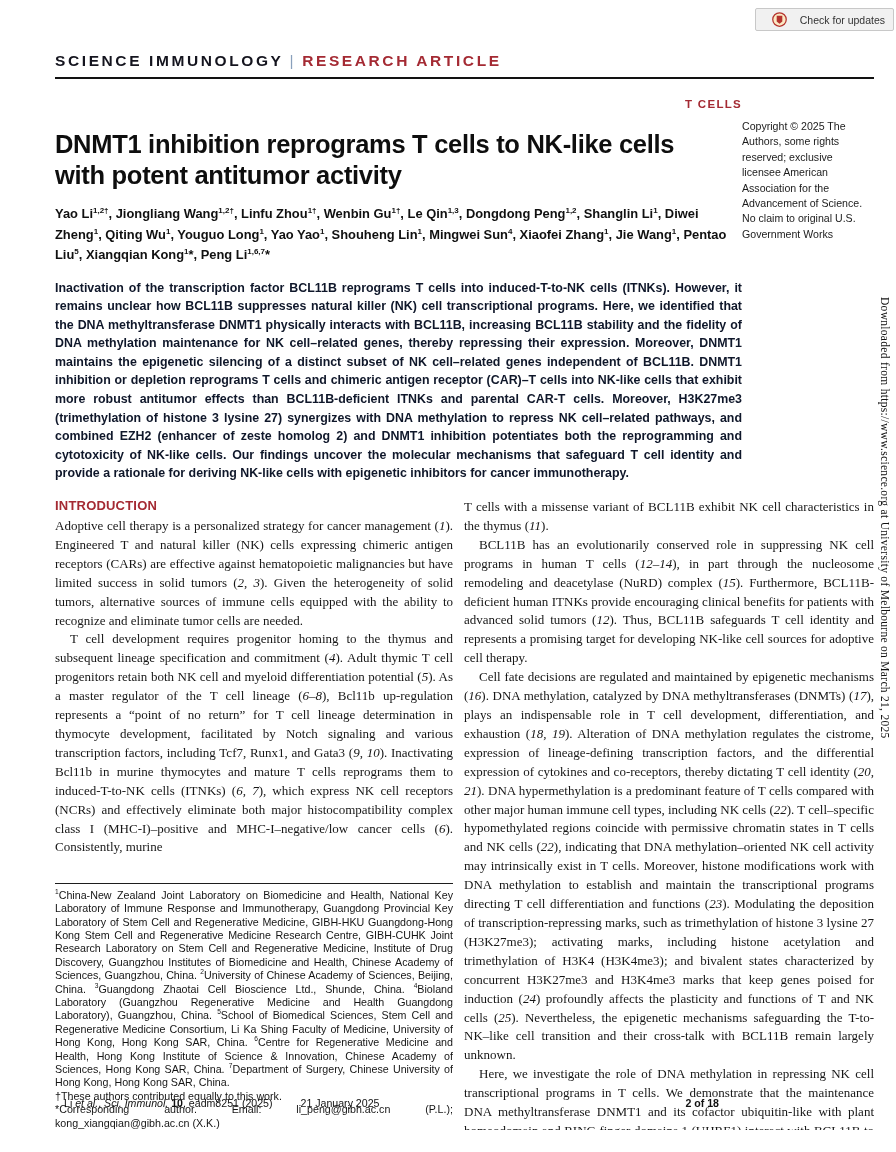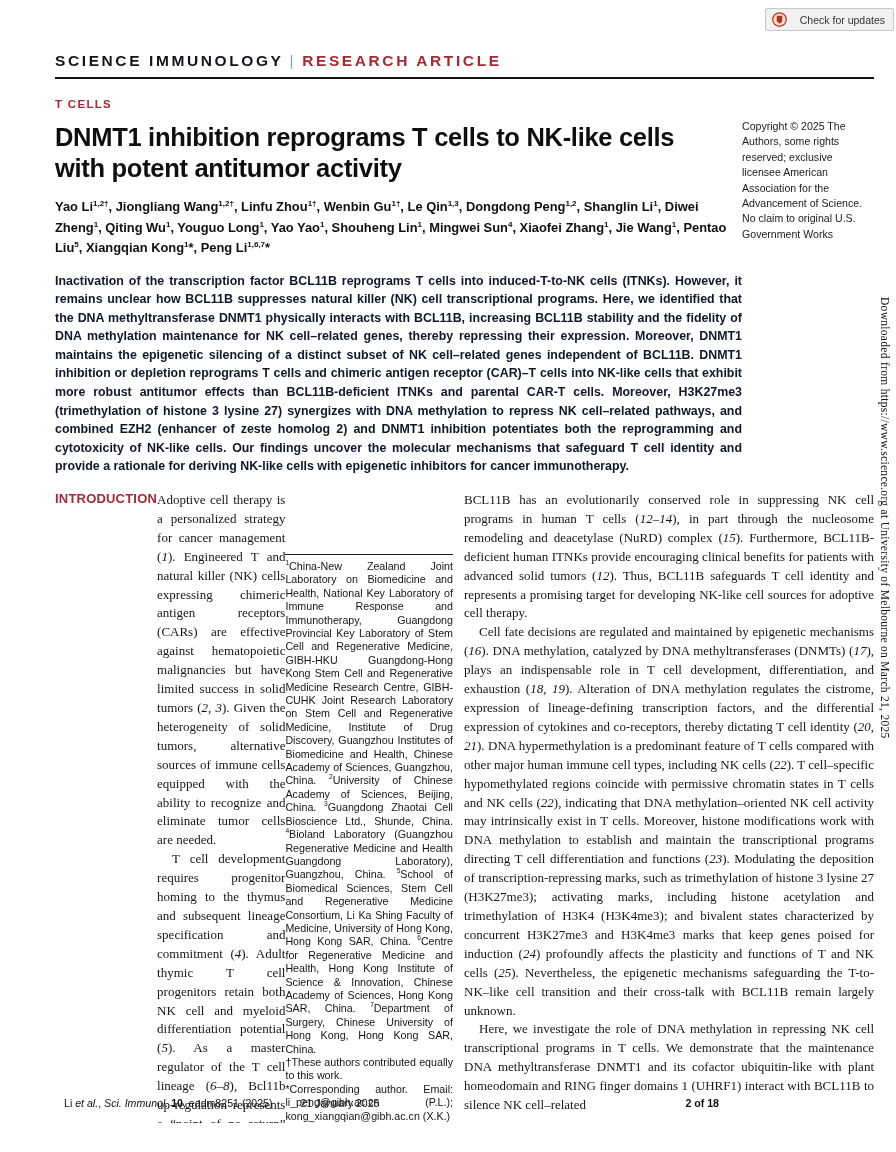--- a/index.html
+++ b/index.html
@@ -6,47 +6,47 @@
   .page {
     position:relative; width:896px; height:1152px; background:#fff;
     overflow:hidden; font-family:"Liberation Sans", sans-serif; color:#141414;
   }
   sup { font-size:62%; line-height:0; }
 
   
   .check-badge {
     position:absolute; top:8px; right:2px; display:flex; align-items:center; gap:13px;
     background:#f1f1f1; border:1px solid #c8c8c8; border-radius:2px;
-    padding:3px 8px 3px 6px; font-size:10.5px; color:#333; cursor:pointer;
+    padding:3px 8px 3px 16px; font-size:10.5px; color:#333; cursor:pointer;
   }
   .check-badge svg { display:block; }
 
   
   .content { position:absolute; left:55px; top:8px; width:819px; }
 
   
   .masthead { margin-top:44px; font-weight:bold; font-size:15.5px; letter-spacing:2.6px; color:#14141e; white-space:nowrap; }
   .masthead .sep { color:#8aa0bc; font-weight:normal; margin:0 6px; }
   .masthead .article-type { color:var(--accent); }
   .head-rule { border-bottom:2.5px solid #121212; margin-top:7px; }
 
   
   .head-row { display:flex; }
   .head-main { width:687px; }
-  .section-label { margin:19px 0 0; font-size:11.5px; font-weight:bold; letter-spacing:1.3px; color:var(--accent); }
-  .title { margin-top:12px; font-weight:bold; font-size:25.5px; line-height:31px; letter-spacing:-0.3px; color:#0e0e0e; }
+  .section-label { margin:19px 0 0; font-size:11.5px; font-weight:bold; letter-spacing:1.3px; color:var(--accent);text-align:right; }
+  .title { margin-top:19px; font-weight:bold; font-size:25.5px; line-height:31px; letter-spacing:-0.3px; color:#0e0e0e; }
   .authors { margin-top:13px; font-weight:bold; font-size:12.9px; line-height:20.5px; color:#101010; }
   .copyright { width:132px; margin-left:auto; padding-top:40px; font-size:10.6px; line-height:15.4px; color:#1b1b1b; }
 
   
   .abstract { width:687px; margin-top:13px; font-weight:bold; font-size:12.4px; line-height:18.6px; text-align:justify; color:#0f172a; }
 
   
   .columns { display:flex; gap:11px; margin-top:15px; height:632px; overflow:hidden; }
-  .col-left { width:398px; display:flex; flex-direction:row; }
+  .col-left { width:398px; display:flex; flex-direction:column; }
   .col-right { flex:1; }
   .intro-heading { margin:0 0 4px; font-size:13px; font-weight:bold; letter-spacing:.2px; color:var(--accent); }
   .body-text p { margin:0; text-align:justify; font-family:"Liberation Serif", serif; font-size:13px; line-height:18.9px; color:#161616; hyphens:auto; }
   .body-text p + p { text-indent:15px; }
 
   
   .footnotes { margin-top:auto; border-top:1.4px solid #1d1d1d; padding-top:5px;
     font-size:10.7px; line-height:13.4px; text-align:justify; color:#151515; }
   .footnotes p { margin:0; }
 
@@ -105,20 +105,21 @@
             <p>Adoptive cell therapy is a personalized strategy for cancer management (<em>1</em>). Engineered T and natural killer (NK) cells expressing chimeric antigen receptors (CARs) are effective against hematopoietic malignancies but have limited success in solid tumors (<em>2</em>, <em>3</em>). Given the heterogeneity of solid tumors, alternative sources of immune cells equipped with the ability to recognize and eliminate tumor cells are needed.</p>
             <p>T cell development requires progenitor homing to the thymus and subsequent lineage specification and commitment (<em>4</em>). Adult thymic T cell progenitors retain both NK cell and myeloid differentiation potential (<em>5</em>). As a master regulator of the T cell lineage (<em>6–8</em>), Bcl11b up-regulation represents a “point of no return” for T cell lineage determination in thymocyte development, facilitated by Notch signaling and various transcription factors, including Tcf7, Runx1, and Gata3 (<em>9</em>, <em>10</em>). Inactivating Bcl11b in murine thymocytes and mature T cells reprograms them to induced-T-to-NK cells (ITNKs) (<em>6</em>, <em>7</em>), which express NK cell receptors (NCRs) and effectively eliminate both major histocompatibility complex class I (MHC-I)–positive and MHC-I–negative/low cancer cells (<em>6</em>). Consistently, murine</p>
           </div>
         <div class="footnotes">
             <p><sup>1</sup>China-New Zealand Joint Laboratory on Biomedicine and Health, National Key Laboratory of Immune Response and Immunotherapy, Guangdong Provincial Key Laboratory of Stem Cell and Regenerative Medicine, GIBH-HKU Guangdong-Hong Kong Stem Cell and Regenerative Medicine Research Centre, GIBH-CUHK Joint Research Laboratory on Stem Cell and Regenerative Medicine, Institute of Drug Discovery, Guangzhou Institutes of Biomedicine and Health, Chinese Academy of Sciences, Guangzhou, China. <sup>2</sup>University of Chinese Academy of Sciences, Beijing, China. <sup>3</sup>Guangdong Zhaotai Cell Bioscience Ltd., Shunde, China. <sup>4</sup>Bioland Laboratory (Guangzhou Regenerative Medicine and Health Guangdong Laboratory), Guangzhou, China. <sup>5</sup>School of Biomedical Sciences, Stem Cell and Regenerative Medicine Consortium, Li Ka Shing Faculty of Medicine, University of Hong Kong, Hong Kong SAR, China. <sup>6</sup>Centre for Regenerative Medicine and Health, Hong Kong Institute of Science &amp; Innovation, Chinese Academy of Sciences, Hong Kong SAR, China. <sup>7</sup>Department of Surgery, Chinese University of Hong Kong, Hong Kong SAR, China.</p>
             <p>†These authors contributed equally to this work.</p>
             <p>*Corresponding author. Email: li_peng@gibh.ac.cn (P.L.); kong_xiangqian@gibh.ac.cn (X.K.)</p>
           </div>
       </div>
       <div class="col-right body-text">
+          <p>T cells with a missense variant of BCL11B exhibit NK cell characteristics in the thymus (<em>11</em>).</p>
           <p>BCL11B has an evolutionarily conserved role in suppressing NK cell programs in human T cells (<em>12–14</em>), in part through the nucleosome remodeling and deacetylase (NuRD) complex (<em>15</em>). Furthermore, BCL11B-deficient human ITNKs provide encouraging clinical benefits for patients with advanced solid tumors (<em>12</em>). Thus, BCL11B safeguards T cell identity and represents a promising target for developing NK-like cell sources for adoptive cell therapy.</p>
           <p>Cell fate decisions are regulated and maintained by epigenetic mechanisms (<em>16</em>). DNA methylation, catalyzed by DNA methyltransferases (DNMTs) (<em>17</em>), plays an indispensable role in T cell development, differentiation, and exhaustion (<em>18</em>, <em>19</em>). Alteration of DNA methylation regulates the cistrome, expression of lineage-defining transcription factors, and the differential expression of cytokines and co-receptors, thereby dictating T cell identity (<em>20</em>, <em>21</em>). DNA hypermethylation is a predominant feature of T cells compared with other major human immune cell types, including NK cells (<em>22</em>). T cell–specific hypomethylated regions coincide with permissive chromatin states in T cells and NK cells (<em>22</em>), indicating that DNA methylation–oriented NK cell activity may intrinsically exist in T cells. Moreover, histone modifications work with DNA methylation to establish and maintain the transcriptional programs directing T cell differentiation and functions (<em>23</em>). Modulating the deposition of transcription-repressing marks, such as trimethylation of histone 3 lysine 27 (H3K27me3); activating marks, including histone acetylation and trimethylation of H3K4 (H3K4me3); and bivalent states characterized by concurrent H3K27me3 and H3K4me3 marks that keep genes poised for induction (<em>24</em>) profoundly affects the plasticity and functions of T and NK cells (<em>25</em>). Nevertheless, the epigenetic mechanisms safeguarding the T-to-NK–like cell transition and their cross-talk with BCL11B remain largely unknown.</p>
           <p>Here, we investigate the role of DNA methylation in repressing NK cell transcriptional programs in T cells. We demonstrate that the maintenance DNA methyltransferase DNMT1 and its cofactor ubiquitin-like with plant homeodomain and RING finger domains 1 (UHRF1) interact with BCL11B to silence NK cell–related</p>
         </div>
     </div>
 
   </div>
 
   <div class="footer">
     <span class="citation">Li <em>et al.</em>, <em>Sci. Immunol.</em> <strong>10</strong>, eadm8251 (2025)</span>

